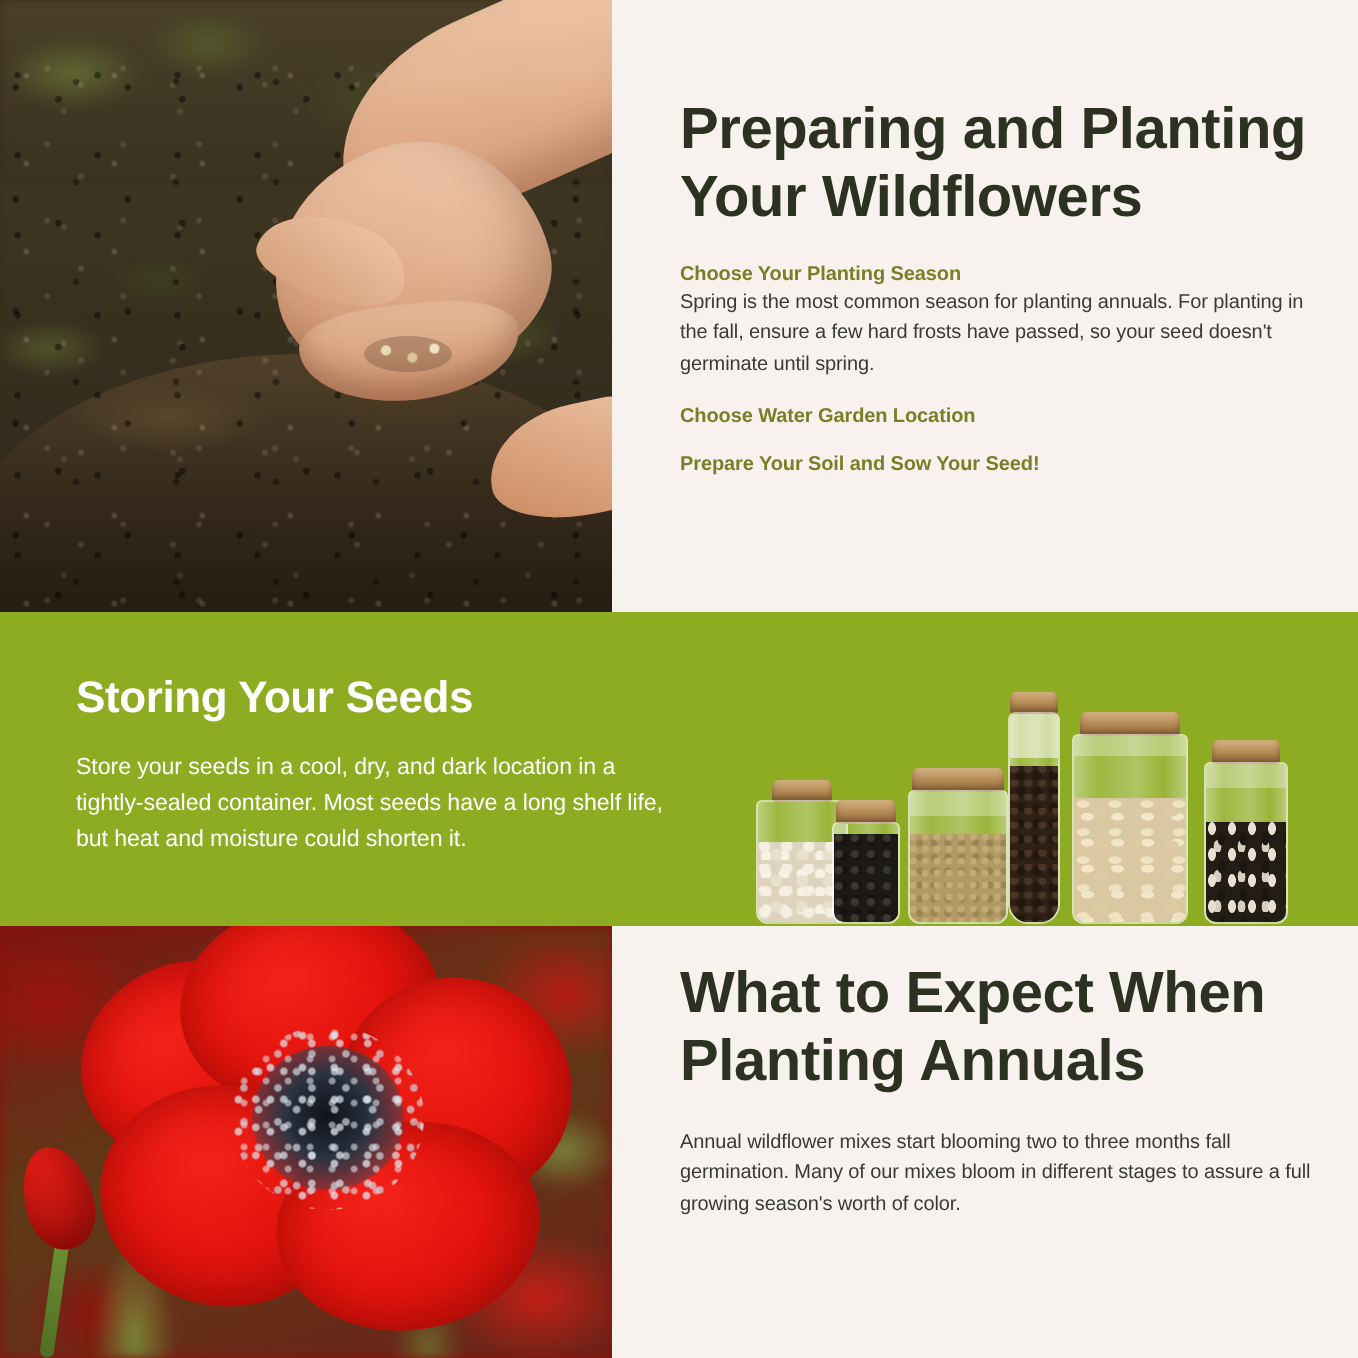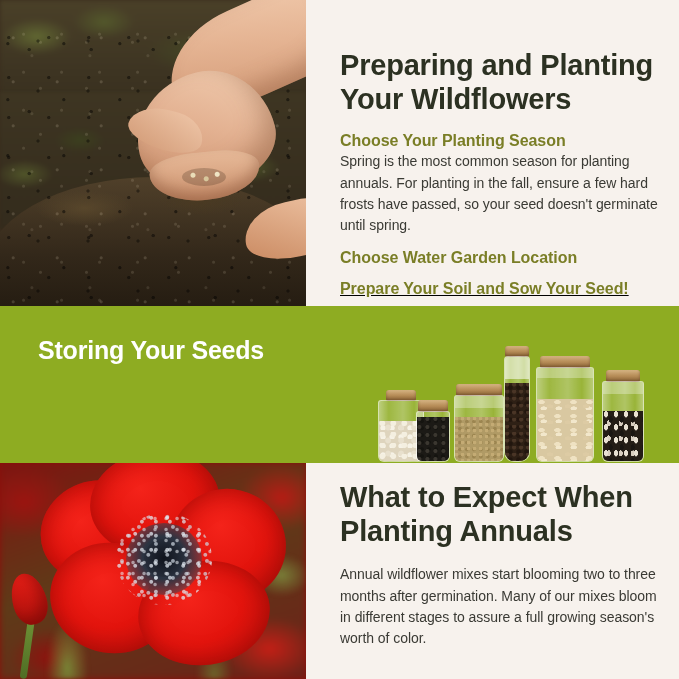--- a/index.html
+++ b/index.html
@@ -86,44 +86,44 @@
   h1.main-heading {
     margin: 0 0 16px 0;
     font-size: 29px;
     line-height: 1.16;
     font-weight: bold;
     letter-spacing: -0.2px;
     color: #2C3122;
   }
   h1.main-heading.light {
     color: #FFFFFF;
-    font-size: 25px;
+    font-size: 22px;
     margin-bottom: 13px;
   }
   .sub-heading {
     margin: 0 0 1px 0;
-    font-size: 16px;
+    font-size: 10px;
     font-weight: bold;
     letter-spacing: -0.05px;
     color: #7A7E26;
   }
   .body-text {
     margin: 0;
-    font-size: 14px;
+    font-size: 10px;
     line-height: 1.52;
     color: #3A3A34;
     letter-spacing: -0.05px;
   }
   .body-text.light {
     color: #FFFFFF;
     font-size: 11.6px;
     line-height: 1.56;
   }
   .block { margin-bottom: 13px; }
-  .block:last-child { margin-bottom: 0; text-decoration: underline; }
+  .block:last-child { margin-bottom: 0; }
 
   
   .soil-sky {
     position: absolute; left:0; top:0; width:100%; height:40%;
     background:
       radial-gradient(ellipse 50px 26px at 12% 30%, rgba(120,140,60,.55), transparent 70%),
       radial-gradient(ellipse 44px 24px at 34% 18%, rgba(96,116,48,.5), transparent 70%),
       radial-gradient(ellipse 60px 30px at 62% 42%, rgba(70,84,36,.45), transparent 70%),
       linear-gradient(180deg,#4a4028 0%, #3d3422 60%, #362d1d 100%);
     filter: blur(2px);
@@ -406,20 +406,21 @@
       <div class="block">
         <p class="sub-heading">Prepare Your Soil and Sow Your Seed!</p>
       </div>
     </div>
   </div>
 
   <div class="row2"></div>
 
   <div class="row2-text" style="position:absolute;left:38px;top:336px;width:300px;">
     <h1 class="main-heading light">Storing Your Seeds</h1>
+    <p class="body-text light">Store your seeds in a cool, dry, and dark location in a tightly-sealed container. Most seeds have a long shelf life, but heat and moisture could shorten it.</p>
   </div>
 
   <div class="jars-wrap">
 
     <div class="jar" style="left:6px; width:46px; height:72px;">
       <div class="cork" style="width:30px;height:11px;"></div>
       <div class="glass" style="height:62px;">
         <div class="fill fill-white" style="height:40px;"></div>
       </div>
     </div>
@@ -477,17 +478,17 @@
         <div class="petal p2"></div>
         <div class="petal p4"></div>
         <div class="petal p3"></div>
         <div class="poppy-center"></div>
         <div class="stamen-ring"></div>
       </div>
     </div>
 
     <div class="row3-text">
       <h1 class="main-heading">What to Expect When Planting Annuals</h1>
-      <p class="body-text">Annual wildflower mixes start blooming two to three months after germination. Many of our mixes bloom in different stages to assure a full growing season's worth of color.</p>
+      <p class="body-text">Annual wildflower mixes start blooming two to three months fall germination. Many of our mixes bloom in different stages to assure a full growing season's worth of color.</p>
     </div>
   </div>
 
 </div>
 
 </body></html>

